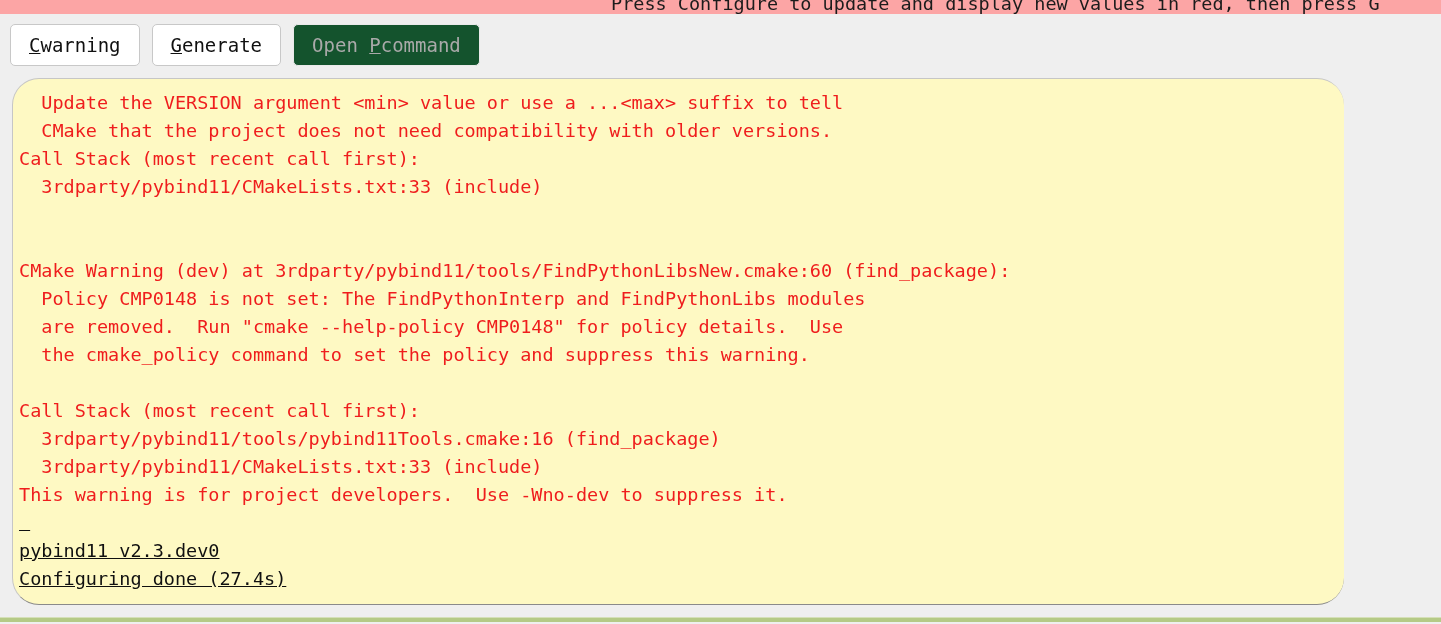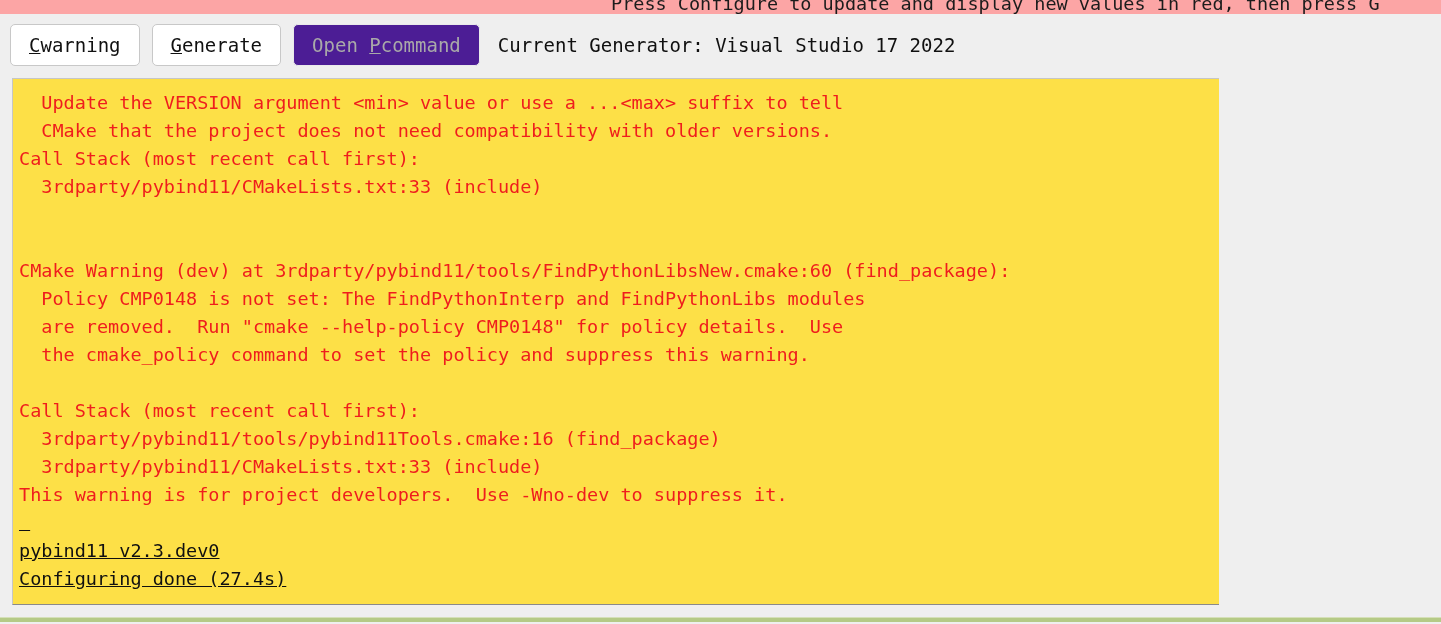--- a/index.html
+++ b/index.html
@@ -63,49 +63,50 @@
     display: flex;
     align-items: center;
     justify-content: center;
     white-space: pre;
     cursor: pointer;
   }
   .btn .mn {
     text-decoration: underline;
   }
   .btn.disabled {
-    background: #4c1d95;
+    background: #14532d;
     border: 1px solid #eaeaea;
     color: #a9a9a9;
     cursor: default;
   }
   .btn.disabled .mn {
     text-decoration: underline;
   }
   .generator-label {
     font-family: "DejaVu Sans Mono", "Liberation Mono", monospace;
     font-size: 19px;
     color: #101010;
     white-space: pre;
     margin-left: 6px;
   }
 
   
   .output-panel {
     position: absolute;
     left: 12px;
     top: 78px;
-    width: 1207px;
+    width: 1332px;
     height: 527px;
-    background: #fde047;
+    background: #fef9c3;
     border-left: 1px solid #c6c6c6;
     border-top: 1px solid #c6c6c6;
     border-bottom: 1px solid #8a8a8a;
     box-sizing: border-box;
     overflow: hidden;
+    border-radius: 27px;
   }
   .output-text {
     position: absolute;
     left: 6px;
     top: 10px;
     white-space: pre;
     font-family: "DejaVu Sans Mono", "Liberation Mono", monospace;
     font-size: 18.5px;
     line-height: 28px;
     letter-spacing: 0px;
@@ -144,21 +145,20 @@
 <body>
 
 <div class="top-strip">
   <div class="top-strip-text">Press Configure to update and display new values in red, then press G</div>
 </div>
 
 <div class="toolbar">
   <div class="btn"><span class="mn">C</span><span>warning</span></div>
   <div class="btn"><span class="mn">G</span><span>enerate</span></div>
   <div class="btn disabled"><span>Open </span><span class="mn">P</span><span>command</span></div>
-  <div class="generator-label">Current Generator: Visual Studio 17 2022</div>
 </div>
 
 <div class="output-panel">
   <div class="output-text" id="output-log-text"><span class="ln red">  Update the VERSION argument &lt;min&gt; value or use a ...&lt;max&gt; suffix to tell</span><span class="ln red">  CMake that the project does not need compatibility with older versions.</span><span class="ln red">Call Stack (most recent call first):</span><span class="ln red">  3rdparty/pybind11/CMakeLists.txt:33 (include)</span><span class="ln red"> </span><span class="ln red"> </span><span class="ln red">CMake Warning (dev) at 3rdparty/pybind11/tools/FindPythonLibsNew.cmake:60 (find_package):</span><span class="ln red">  Policy CMP0148 is not set: The FindPythonInterp and FindPythonLibs modules</span><span class="ln red">  are removed.  Run "cmake --help-policy CMP0148" for policy details.  Use</span><span class="ln red">  the cmake_policy command to set the policy and suppress this warning.</span><span class="ln red"> </span><span class="ln red">Call Stack (most recent call first):</span><span class="ln red">  3rdparty/pybind11/tools/pybind11Tools.cmake:16 (find_package)</span><span class="ln red">  3rdparty/pybind11/CMakeLists.txt:33 (include)</span><span class="ln red">This warning is for project developers.  Use -Wno-dev to suppress it.</span><span class="ln black"> </span><span class="ln black">pybind11 v2.3.dev0</span><span class="ln black">Configuring done (27.4s)</span></div>
 </div>
 
 <div class="bottom-gap"></div>
 <div class="progress-strip-hi"></div>
 <div class="progress-strip"></div>
 

